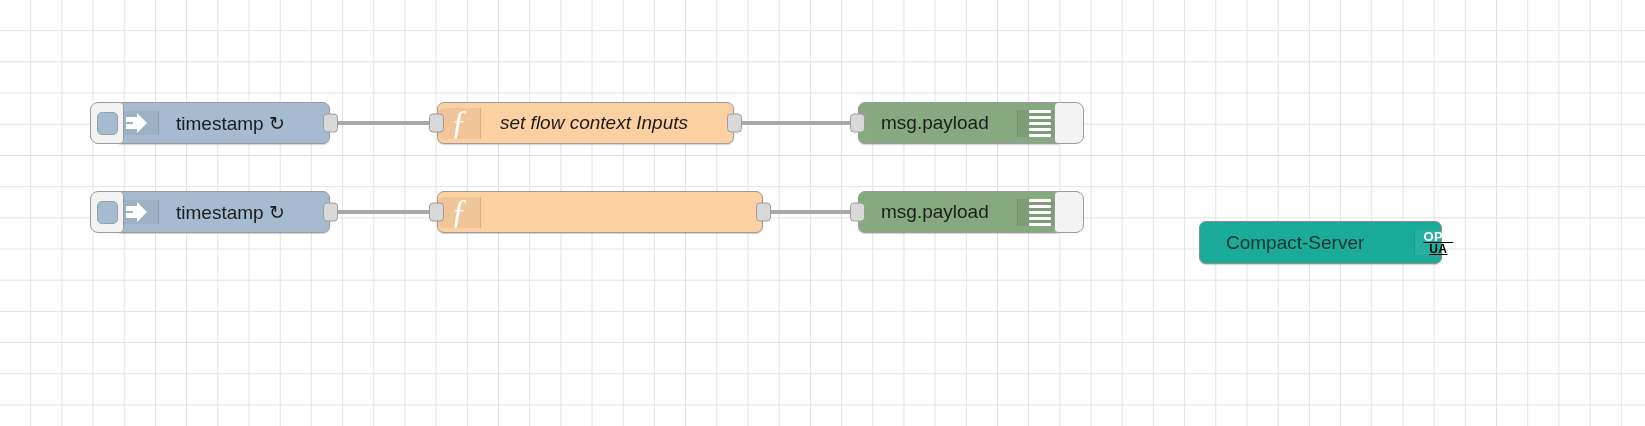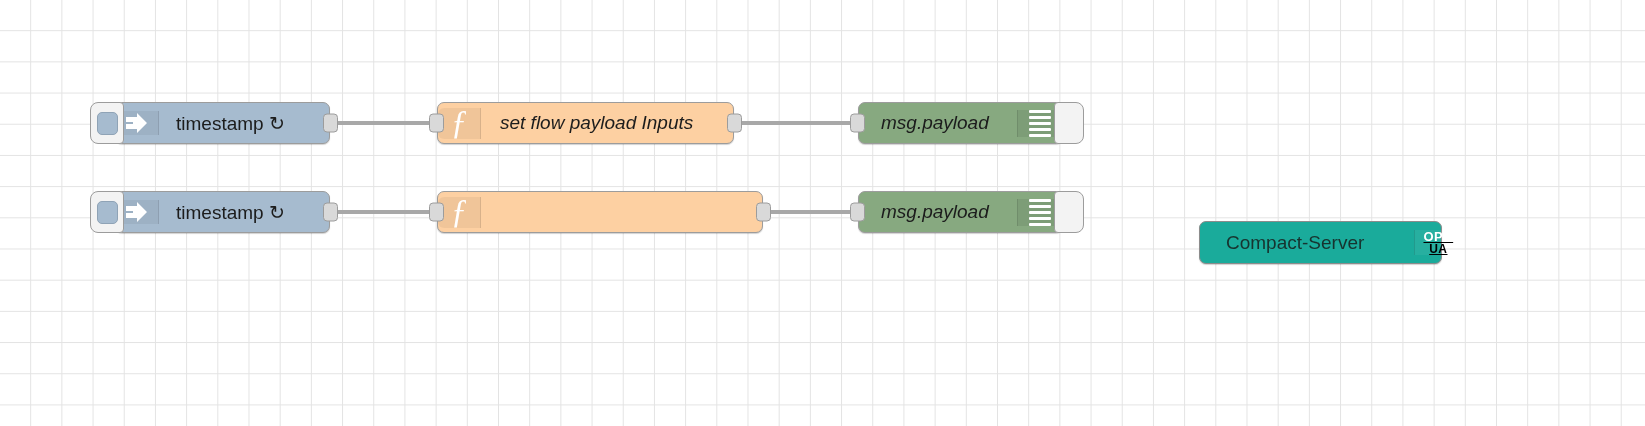--- a/index.html
+++ b/index.html
@@ -124,21 +124,20 @@
     padding-left: 19px;
     font-style: italic;
   }
 
   
   .debug-node {
     background: #87a980;
   }
   .debug-node .node-label {
     padding-left: 22px;
-    font-style: italic;
   }
   .debug-icon-box {
     width: 44px;
     display: flex;
     align-items: center;
     justify-content: center;
     background: rgba(0,0,0,0.07);
     border-left: 1px solid rgba(0,0,0,0.10);
     border-radius: 0 6px 6px 0;
     flex: none;
@@ -228,21 +227,21 @@
     </div>
     <div class="node-label">timestamp ↻</div>
     <div class="port out"></div>
   </div>
 
   <div class="node function-node" style="left:437px; top:102px; width:297px; height:42px;">
     <div class="port in"></div>
     <div class="node-icon-box">
       <span class="fn-glyph">ƒ</span>
     </div>
-    <div class="node-label">set flow payload Inputs</div>
+    <div class="node-label">set flow context Inputs</div>
     <div class="port out"></div>
   </div>
 
   <div class="node debug-node" style="left:858px; top:102px; width:205px; height:42px;">
     <div class="port in"></div>
     <div class="debug-toggle"></div>
     <div class="node-label">msg.payload</div>
     <div class="debug-icon-box">
       <span class="bars">
           <i></i>

